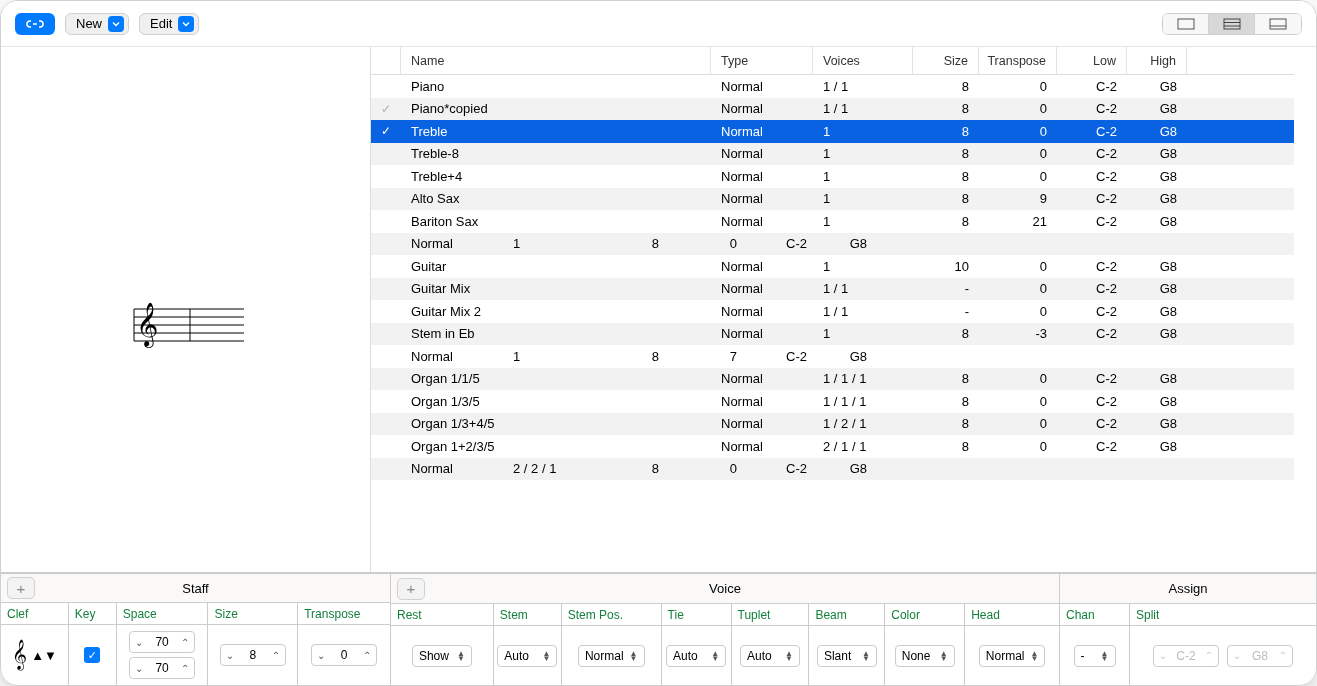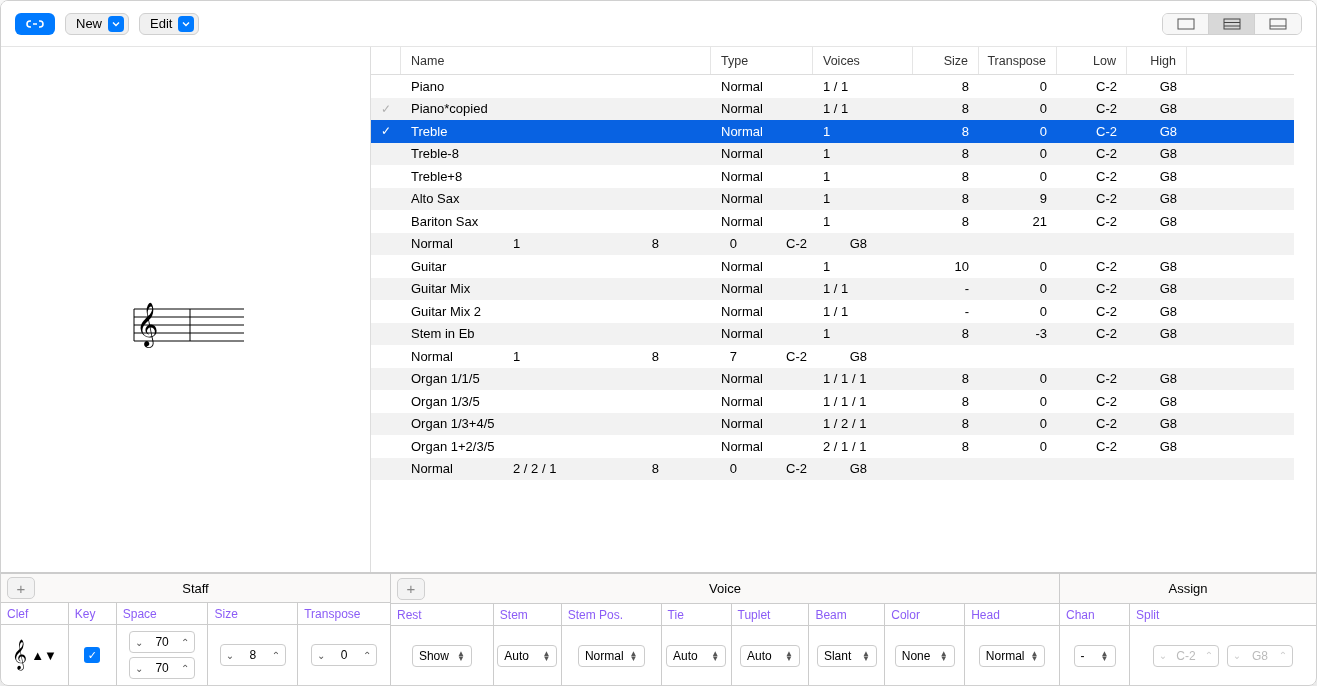--- a/index.html
+++ b/index.html
@@ -11,21 +11,21 @@
   width: 1317px;
   height: 686px;
   overflow: hidden;
   position: relative;
 }
 .window {
   display: flex;
   flex-direction: column;
   height: 100%;
   border: 1px solid #d0d0d0;
-  border-radius: 8px;
+  border-radius: 18px;
   overflow: hidden;
   box-shadow: 0 6px 20px rgba(0,0,0,0.2);
 }
 .toolbar {
   height: 46px;
   display: flex;
   align-items: center;
   padding: 8px 14px;
   gap: 10px;
   border-bottom: 1px solid #e5e5e5;
@@ -192,21 +192,21 @@
 .subhead {
   height: 22px;
   display: flex;
   border-bottom: 1px solid #ccc;
   background: #fff;
 }
 .sh {
   border-right: 1px solid #ccc;
   padding: 3px 6px;
   font-size: 12px;
-  color:#8b5cf6;
+  color:#15803d;
   display:flex; align-items:center;
 }
 .sh:last-child { border-right:none;}
 .controls-row {
   flex:1;
   display: flex;
 }
 .cell {
   border-right: 1px solid #ccc;
   display:flex;
@@ -403,21 +403,21 @@
             <div class="td col-type">Normal</div>
             <div class="td col-voices">1</div>
             <div class="td col-size" style="text-align:right">8</div>
             <div class="td col-trans" style="text-align:right">0</div>
             <div class="td col-low" style="text-align:right">C-2</div>
             <div class="td col-high" style="text-align:right">G8</div>
             <div class="td" style="flex:1"></div>
           </div>
           <div class="tr">
             <div class="td col-ck"></div>
-            <div class="td col-name">Treble+8</div>
+            <div class="td col-name">Treble+4</div>
             <div class="td col-type">Normal</div>
             <div class="td col-voices">1</div>
             <div class="td col-size" style="text-align:right">8</div>
             <div class="td col-trans" style="text-align:right">0</div>
             <div class="td col-low" style="text-align:right">C-2</div>
             <div class="td col-high" style="text-align:right">G8</div>
             <div class="td" style="flex:1"></div>
           </div>
           <div class="tr">
             <div class="td col-ck"></div>

